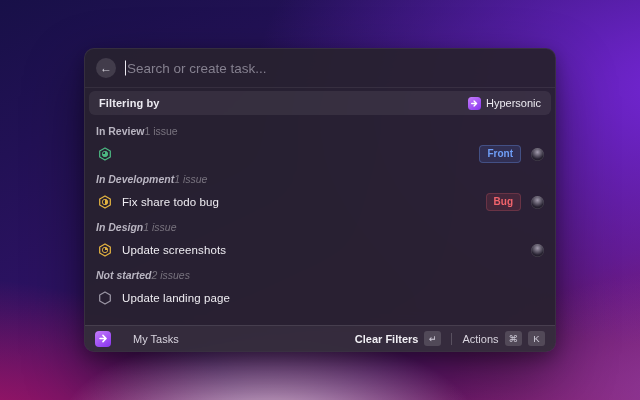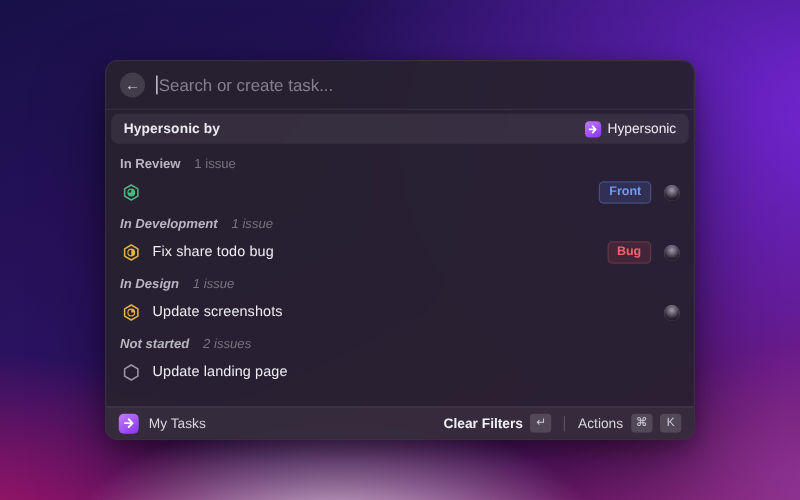--- a/index.html
+++ b/index.html
@@ -56,21 +56,21 @@
   .app-chip {
     border-radius:3.5px; background:linear-gradient(145deg,#c47cfa,#8833ef);
     display:flex; align-items:center; justify-content:center;
   }
   .app-chip.small { width:13px; height:13px; }
   .app-chip.big { width:16px; height:16px; border-radius:4px; }
   .app-chip svg { display:block; }
 
   
   .list { flex:1 1 auto; overflow:hidden; padding:2px 11px 0; }
-  .sec-header { display:flex; align-items:baseline; gap:11px; height:14px; margin-top:5px; }
+  .sec-header { display:flex; align-items:baseline; height:14px; margin-top:5px; }
   .sec-header.gap { margin-top:8px;font-style:italic; }
   .sec-title { font-size:10.5px; font-weight:600; color:#b9b5c1; }
   .sec-count { font-size:10.5px; color:#79747f; }
   .row { display:flex; align-items:center; gap:10px; height:22px; margin-top:4px; border-radius:5px; cursor:pointer; }
   .row:first-of-type { margin-top:6px; }
   .row .hex { flex:0 0 14px; width:14px; height:14px; display:flex; align-items:center; justify-content:center; margin-left:2px; }
   .row .title { font-size:11.5px; color:#efedf2; letter-spacing:0.1px; }
   .row .spacer { flex:1; }
   .badge { font-size:10px; font-weight:600; padding:2px 7px; border-radius:4px; line-height:1.2; }
   .badge.blue { color:#6f9ef7; background:rgba(86,125,244,0.16); border:1px solid rgba(111,158,247,0.3);margin-left:20px; }
@@ -79,21 +79,21 @@
     flex:0 0 13px; width:13px; height:13px; border-radius:50%;
     background:radial-gradient(circle at 50% 32%, #a39cae 0%, #6e6878 26%, #262130 62%, #1a161f 100%);
     box-shadow:0 0 0 0.5px rgba(255,255,255,0.18) inset;
   }
 
   
   .footer {
     flex:0 0 26px; height:26px; margin-top:auto;
     background:rgba(255,255,255,0.05);
     border-top:1px solid rgba(255,255,255,0.09);
-    display:flex; align-items:center; padding:0 10px; gap:8px;
+    display:flex; align-items:center; padding:0 10px; gap:22px;
   }
   .footer .app-name { font-size:11px; color:#d8d4de; margin-left:0; }
   .footer .right { margin-left:auto; display:flex; align-items:center; gap:6px; }
   .footer .action-label { font-size:11px; font-weight:700; color:#f1eff4; cursor:pointer; }
   .footer .action-label.secondary { font-weight:500; color:#d8d4de; }
   .key {
     min-width:17px; height:15px; padding:0 4px; border-radius:3px;
     background:rgba(255,255,255,0.14); color:#cfcbd8;
     font-size:9.5px; display:flex; align-items:center; justify-content:center; line-height:1;
   }
@@ -110,21 +110,21 @@
     </div>
     <div class="search-field">
       <span class="caret"></span>
       <input class="search-input" type="text" placeholder="Search or create task..." style="">
     </div>
   </div>
 
   <div class="top-divider"></div>
 
   <div class="filter-bar">
-    <span class="filter-label">Hypersonic by</span>
+    <span class="filter-label">Filtering by</span>
     <span class="filter-value">
       <span class="app-chip small">
         <svg width="9" height="9" viewBox="0 0 12 12">
             <path d="M2.2,6 H8.2 M5.4,2.6 L8.8,6 L5.4,9.4" fill="none" stroke="#fff" stroke-width="1.7" stroke-linecap="round" stroke-linejoin="round"></path>
           </svg>
       </span>
       <span class="txt">Hypersonic</span>
     </span>
   </div>
 

